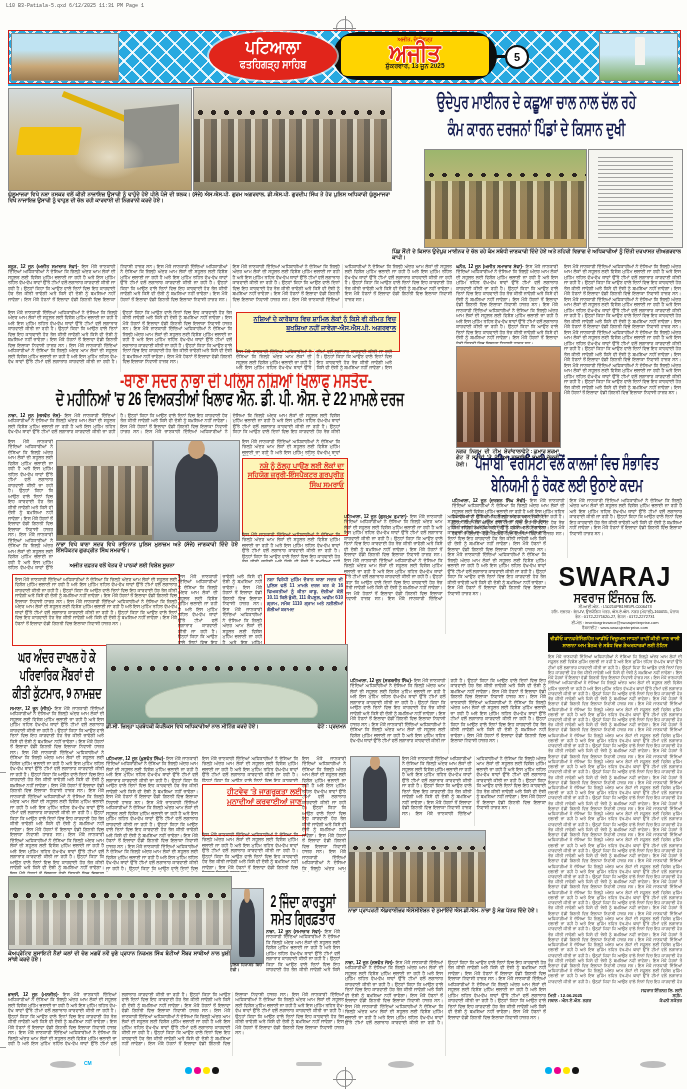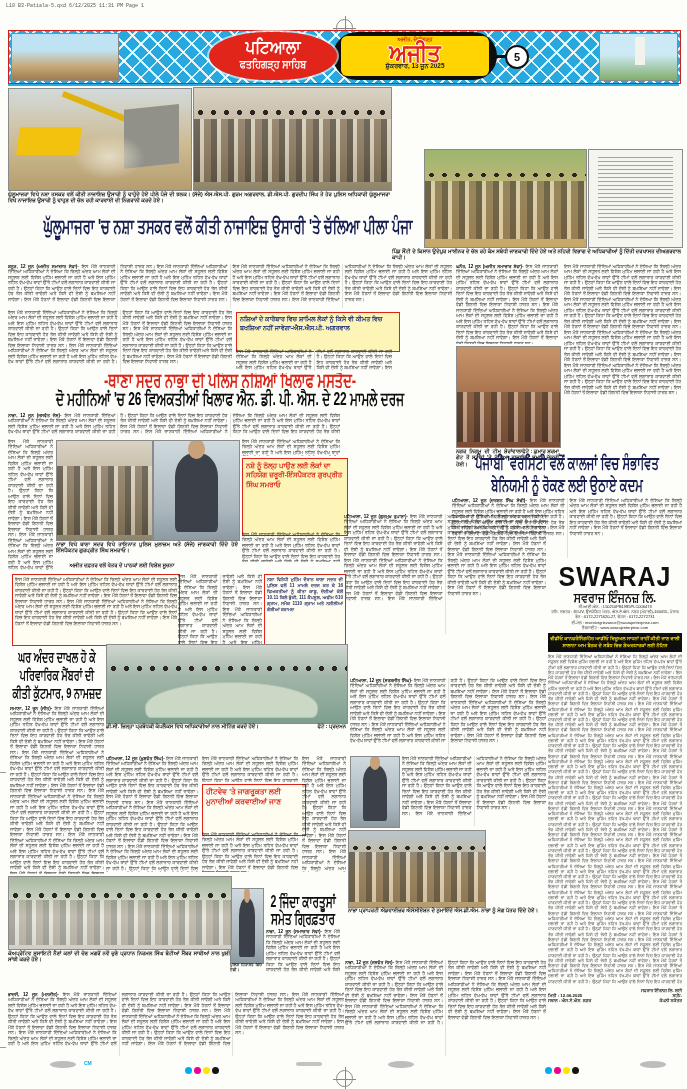--- a/index.html
+++ b/index.html
@@ -12,21 +12,21 @@
   .cols2{column-count:2}.cols3{column-count:3}.cols4{column-count:4}
   .dl{font-weight:bold;color:#000;}
   .cap{font-size:5.3px;font-weight:bold;line-height:1.2;text-align:justify;color:#0b0b0b;overflow:hidden;}
   .cr{float:right;}
   .hl{font-weight:bold;text-align:center;overflow:hidden;color:#141b4f;}
   .hl .stretch{display:block;transform:scaleY(1.55);transform-origin:50% 50%;white-space:nowrap;}
   .red{color:#dd2418;}
   .blk{color:#0c0c0c;}
   
   .ybox{border:1px solid #dd2418;background:#fdf5b8;overflow:hidden;padding:2px 3px;}
-  .ybox .bt{font-weight:bold;text-align:left;line-height:1.35;}
+  .ybox .bt{font-weight:bold;text-align:right;line-height:1.35;text-decoration:underline;}
   .rbox{border:1px solid #dd2418;background:#fffdf2;overflow:hidden;padding:2px;}
   
   .photo{position:absolute;overflow:hidden;border:1px solid #8a8a8a;}
   .ph-dem{background:linear-gradient(180deg,#d3dadb 0%,#cdbb92 55%,#b59d6f 100%);}
   .ph-police{background:linear-gradient(180deg,#d9d3c5,#b7aa8e 60%,#8d8367);}
   .ph-farmers{background:linear-gradient(180deg,#9cb66d 0%,#c8b67d 45%,#c7a768 100%);}
   .ph-doc{background:#f5f5f0;}
   .ph-encroach{background:linear-gradient(180deg,#c7946a,#a06b48 60%,#7c4a33);}
   .ph-meeting{background:linear-gradient(180deg,#d0d7d0,#a2b6a8 40%,#7e9f8e);}
   .ph-portrait{background:linear-gradient(180deg,#cfd9de,#aab6bc 70%,#8d9aa1);}
@@ -128,24 +128,25 @@
     <div class="jcb-arm"></div>
     <div class="jcb"></div>
     <div class="wall"></div>
     <div class="dust"></div>
   </div>
   <div class="photo ph-police" style="left:193px;top:87px;width:197px;height:102px;">
     <div class="heads" style="top:16%;"></div>
     <div class="crowd" style="top:30%;height:62%;"></div>
   </div>
   <div class="cap abs" style="left:8px;top:191px;width:382px;height:20px;">ਘੁੱਲੂਮਾਜਰਾ ਵਿਖੇ ਨਸ਼ਾ ਤਸਕਰ ਵਲੋਂ ਕੀਤੀ ਨਾਜਾਇਜ਼ ਉਸਾਰੀ ਨੂੰ ਢਾਹੁੰਦੇ ਹੋਏ ਪੀਲੇ ਪੰਜੇ ਦੀ ਝਲਕ। (ਸੱਜੇ) ਐਸ.ਐਸ.ਪੀ. ਗੁਰਮ ਅਗਰਵਾਲ, ਡੀ.ਐਸ.ਪੀ. ਗੁਰਦੀਪ ਸਿੰਘ ਤੇ ਹੋਰ ਪੁਲਿਸ ਅਧਿਕਾਰੀ ਘੁੱਲੂਮਾਜਰਾ ਵਿਖੇ ਨਾਜਾਇਜ਼ ਉਸਾਰੀ ਨੂੰ ਢਾਹੁਣ ਦੀ ਚੱਲ ਰਹੀ ਕਾਰਵਾਈ ਦੀ ਨਿਗਰਾਨੀ ਕਰਦੇ ਹੋਏ।</div>
-  <div class="hl abs" style="left:8px;top:211px;width:440px;height:32px;font-size:13px;line-height:32px;">
-    <span class="stretch">ਘੁੱਲੂਮਾਜਰਾ 'ਚ ਨਸ਼ਾ ਤਸਕਰ ਵਲੋਂ ਕੀਤੀ ਨਾਜਾਇਜ਼ ਉਸਾਰੀ 'ਤੇ ਚੱਲਿਆ ਪੀਲਾ ਪੰਜਾ</span>
-  </div>
-
+
+  <div class="hl abs" style="left:392px;top:89px;width:289px;height:58px;font-size:12px;line-height:27px;">
+    <span class="stretch">ਉਦੇਪੁਰ ਮਾਈਨਰ ਦੇ ਕਛੂਆ ਚਾਲ ਨਾਲ ਚੱਲ ਰਹੇ</span>
+    <span class="stretch">ਕੰਮ ਕਾਰਨ ਦਰਜਨਾਂ ਪਿੰਡਾਂ ਦੇ ਕਿਸਾਨ ਦੁਖੀ</span>
+  </div>
   <div class="photo ph-farmers" style="left:424px;top:149px;width:161px;height:97px;">
     <div class="heads" style="top:18%;"></div>
     <div class="crowd" style="top:32%;height:60%;"></div>
   </div>
   <div class="photo ph-doc" style="left:588px;top:149px;width:93px;height:97px;">
     <div class="doclines"></div>
   </div>
   <div class="cap abs" style="left:392px;top:248px;width:289px;height:17px;">
     <span class="cr">ਅਗਰਵਾਲ</span>
     <span>ਪਿੰਡ ਸੌਂਟੀ ਦੇ ਕਿਸਾਨ ਉਦੇਪੁਰ ਮਾਈਨਰ ਦੇ ਚੱਲ ਰਹੇ ਕੰਮ ਸਬੰਧੀ ਜਾਣਕਾਰੀ ਦਿੰਦੇ ਹੋਏ ਅਤੇ ਨਹਿਰੀ ਵਿਭਾਗ ਦੇ ਅਧਿਕਾਰੀਆਂ ਨੂੰ ਦਿੱਤੀ ਦਰਖਾਸਤ ਦੀ ਕਾਪੀ।</span>
@@ -173,21 +174,21 @@
   </div>
 
   <div class="photo ph-encroach" style="left:456px;top:346px;width:103px;height:100px;">
     <div class="crowd" style="top:45%;height:50%;"></div>
   </div>
   <div class="cap abs" style="left:456px;top:448px;width:103px;height:20px;">
     <span class="cr">ਫੋਟੋ : ਕੁਮਾਰ ਸ਼ਰਮਾ</span>
     <span>ਨਗਰ ਨਿਗਮ ਦੀ ਟੀਮ ਸ਼ੇਰਾਂਵਾਲਾ ਗੇਟ ਤੋਂ ਸੜਕਾਂ 'ਤੇ ਰੱਖਿਆ ਨਾਜਾਇਜ਼ ਸਮਾਨ ਚੁੱਕਦੀ ਹੋਈ।</span>
   </div>
 
-  <div class="hl abs red" style="left:8px;top:373px;width:444px;height:15px;font-size:13px;line-height:15px;">
+  <div class="hl abs red" style="left:24px;top:373px;width:444px;height:15px;font-size:13px;line-height:15px;">
     <span class="stretch red">-ਥਾਣਾ ਸਦਰ ਨਾਭਾ ਦੀ ਪੁਲਿਸ ਨਸ਼ਿਆਂ ਖਿਲਾਫ ਮੁਸਤੈਦ-</span>
   </div>
   <div class="hl abs blk" style="left:8px;top:389px;width:444px;height:21px;font-size:12px;line-height:21px;color:#0c0c0c;">
     <span class="stretch">ਦੋ ਮਹੀਨਿਆਂ 'ਚ 26 ਵਿਅਕਤੀਆਂ ਖਿਲਾਫ ਐਨ. ਡੀ. ਪੀ. ਐਸ. ਦੇ 22 ਮਾਮਲੇ ਦਰਜ</span>
   </div>
   <div class="body cols3 abs" style="left:8px;top:413px;width:332px;height:24px;">
     <b class="dl">ਨਾਭਾ, 12 ਜੂਨ (ਜਸਵੰਤ ਜੱਸ)-</b>
     <span>ਇਸ ਮੌਕੇ ਜਾਣਕਾਰੀ ਦਿੰਦਿਆਂ ਅਧਿਕਾਰੀਆਂ ਨੇ ਦੱਸਿਆ ਕਿ ਜ਼ਿਲ੍ਹੇ ਅੰਦਰ ਆਮ ਲੋਕਾਂ ਦੀ ਸਹੂਲਤ ਲਈ ਵਿਸ਼ੇਸ਼ ਮੁਹਿੰਮ ਚਲਾਈ ਜਾ ਰਹੀ ਹੈ ਅਤੇ ਇਸ ਮੁਹਿੰਮ ਤਹਿਤ ਵੱਖ-ਵੱਖ ਥਾਵਾਂ ਉੱਤੇ ਟੀਮਾਂ ਵਲੋਂ ਲਗਾਤਾਰ ਕਾਰਵਾਈ ਕੀਤੀ ਜਾ ਰਹੀ ਹੈ। ਉਨ੍ਹਾਂ ਕਿਹਾ ਕਿ ਆਉਣ ਵਾਲੇ ਦਿਨਾਂ ਵਿਚ ਇਹ ਕਾਰਵਾਈ ਹੋਰ ਤੇਜ਼ ਕੀਤੀ ਜਾਵੇਗੀ ਅਤੇ ਕਿਸੇ ਵੀ ਦੋਸ਼ੀ ਨੂੰ ਬਖ਼ਸ਼ਿਆ ਨਹੀਂ ਜਾਵੇਗਾ। ਇਸ ਮੌਕੇ ਹੋਰਨਾਂ ਤੋਂ ਇਲਾਵਾ ਵੱਡੀ ਗਿਣਤੀ ਵਿਚ ਇਲਾਕਾ ਨਿਵਾਸੀ ਹਾਜ਼ਰ ਸਨ। ਇਸ ਮੌਕੇ ਜਾਣਕਾਰੀ ਦਿੰਦਿਆਂ ਅਧਿਕਾਰੀਆਂ ਨੇ ਦੱਸਿਆ ਕਿ ਜ਼ਿਲ੍ਹੇ ਅੰਦਰ ਆਮ ਲੋਕਾਂ ਦੀ ਸਹੂਲਤ ਲਈ ਵਿਸ਼ੇਸ਼ ਮੁਹਿੰਮ ਚਲਾਈ ਜਾ ਰਹੀ ਹੈ ਅਤੇ ਇਸ ਮੁਹਿੰਮ ਤਹਿਤ ਵੱਖ-ਵੱਖ ਥਾਵਾਂ ਉੱਤੇ ਟੀਮਾਂ ਵਲੋਂ ਲਗਾਤਾਰ ਕਾਰਵਾਈ ਕੀਤੀ ਜਾ ਰਹੀ ਹੈ। ਉਨ੍ਹਾਂ ਕਿਹਾ ਕਿ ਆਉਣ ਵਾਲੇ ਦਿਨਾਂ ਵਿਚ ਇਹ ਕਾਰਵਾਈ ਹੋਰ ਤੇਜ਼ ਕੀਤੀ ਜਾਵੇਗੀ ਅਤੇ ਕਿਸੇ ਵੀ ਦੋਸ਼ੀ ਨੂੰ ਬਖ਼ਸ਼ਿਆ ਨਹੀਂ ਜਾਵੇਗਾ। ਇਸ ਮੌਕੇ ਹੋਰਨਾਂ ਤੋਂ ਇਲਾਵਾ ਵੱਡੀ ਗਿਣਤੀ ਵਿਚ ਇਲਾਕਾ ਨਿਵਾਸੀ ਹਾਜ਼ਰ ਸਨ।</span>
   </div>
   <div class="body abs" style="left:8px;top:439px;width:45px;height:132px;">

